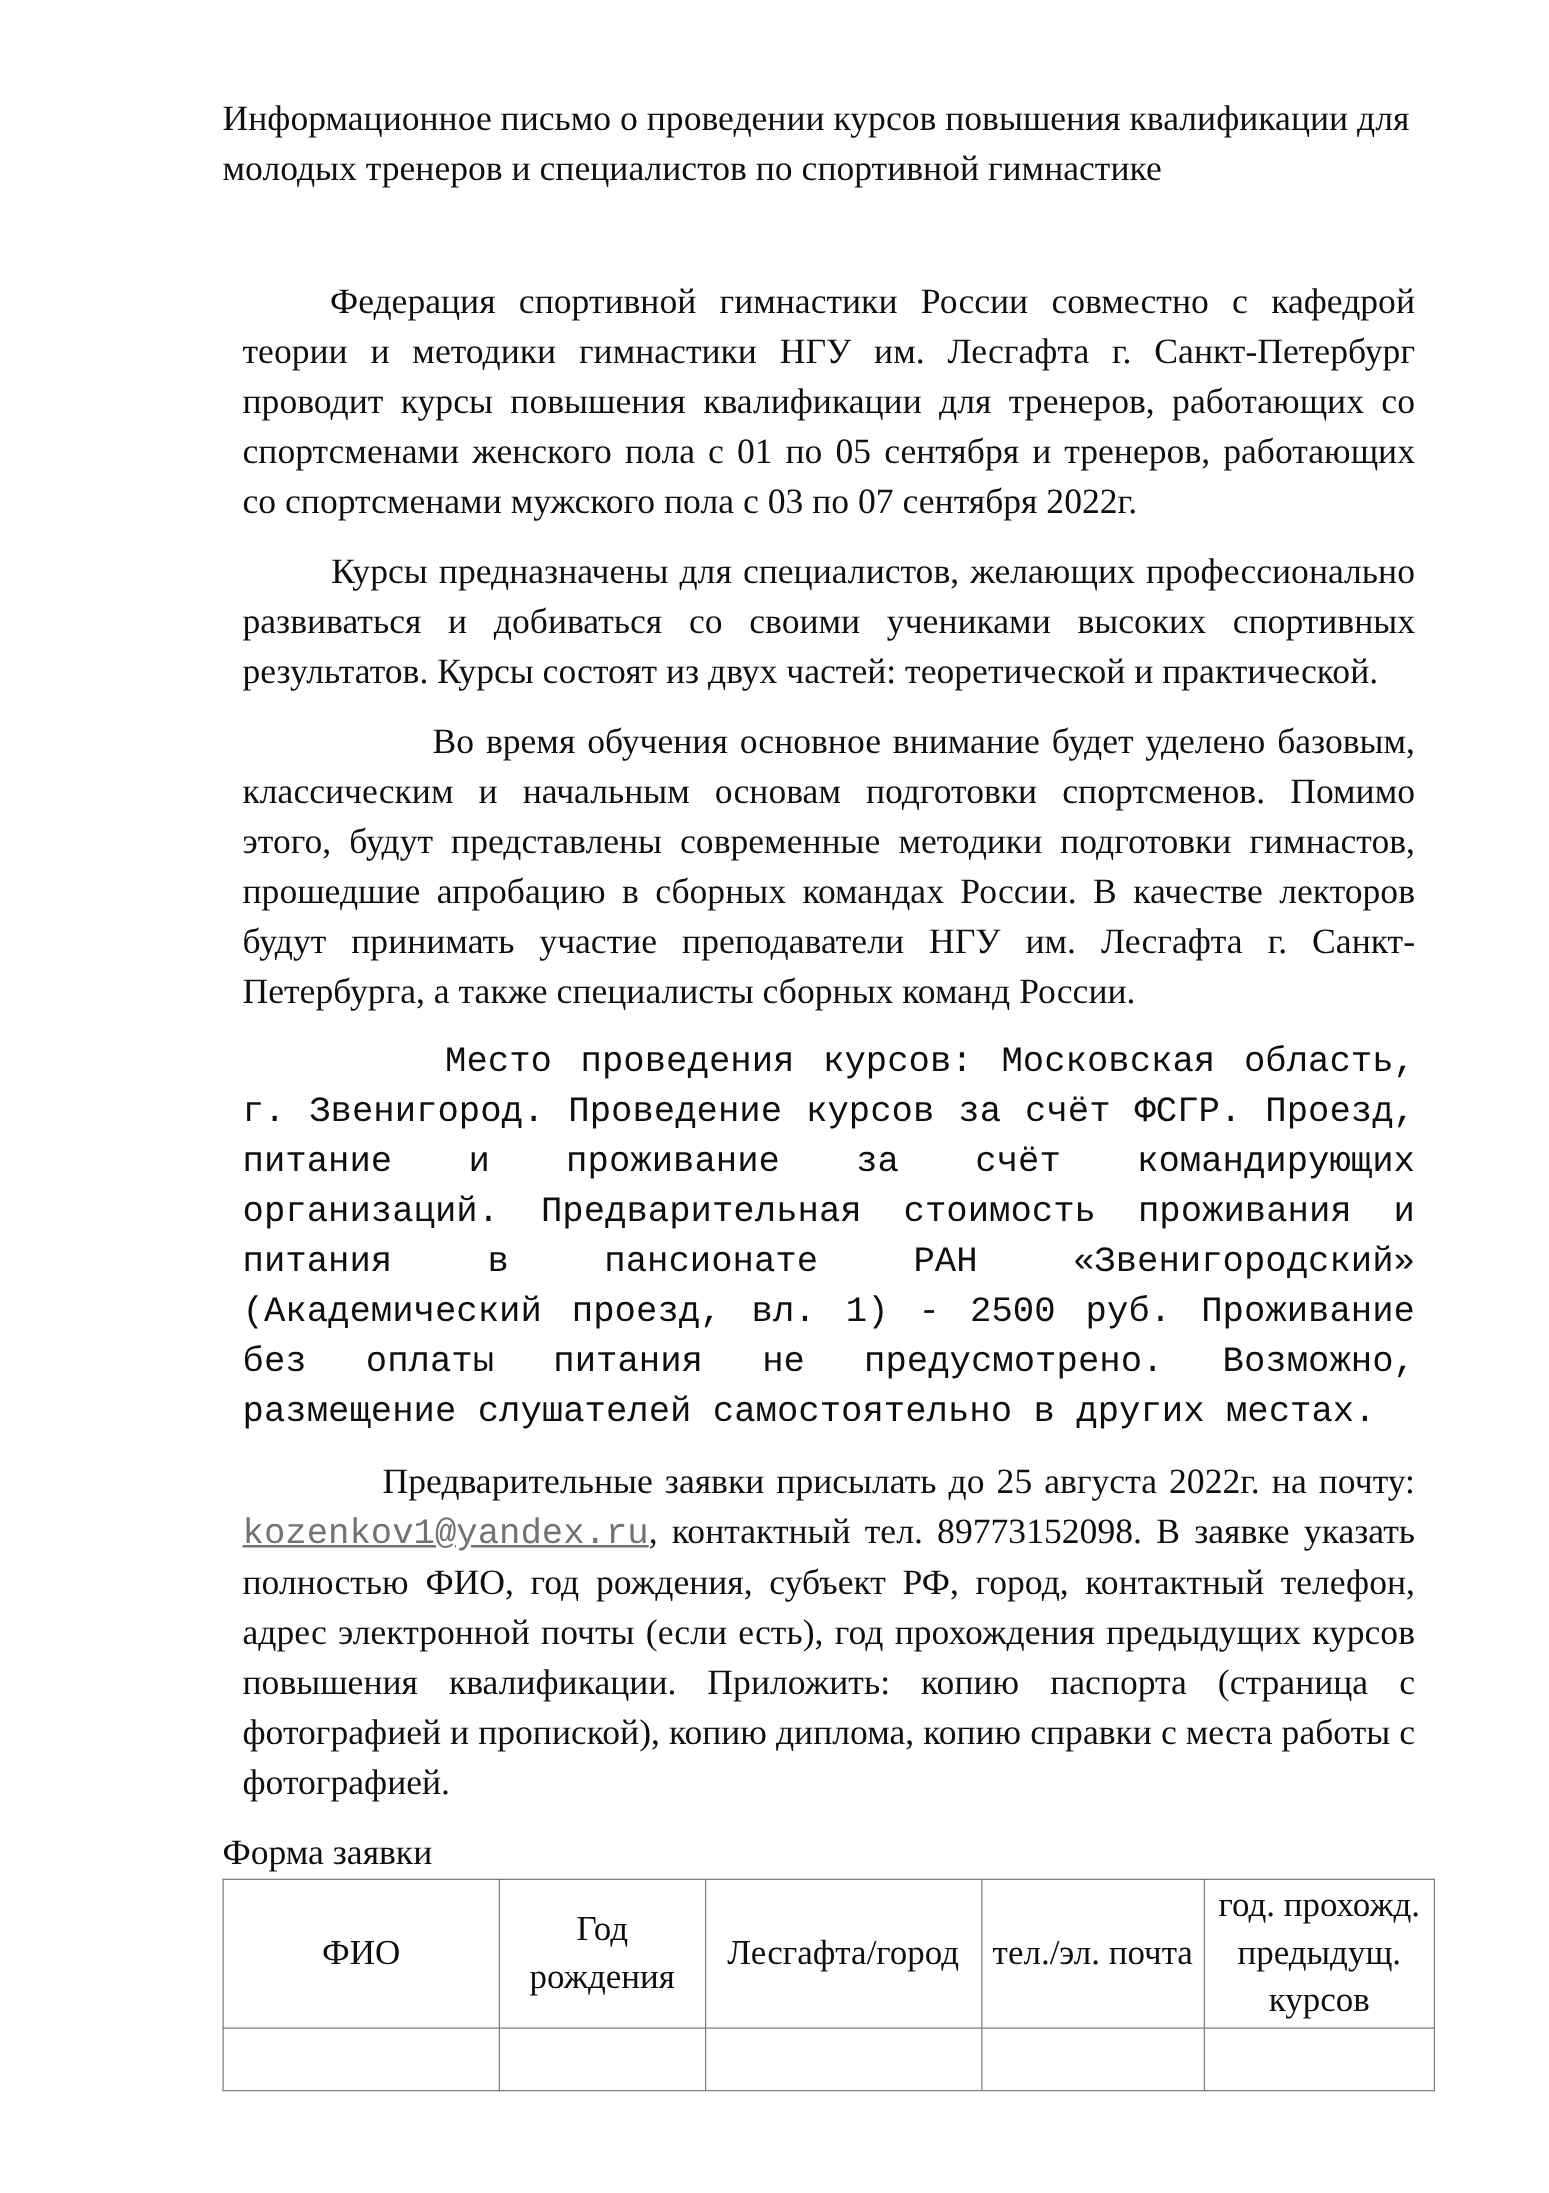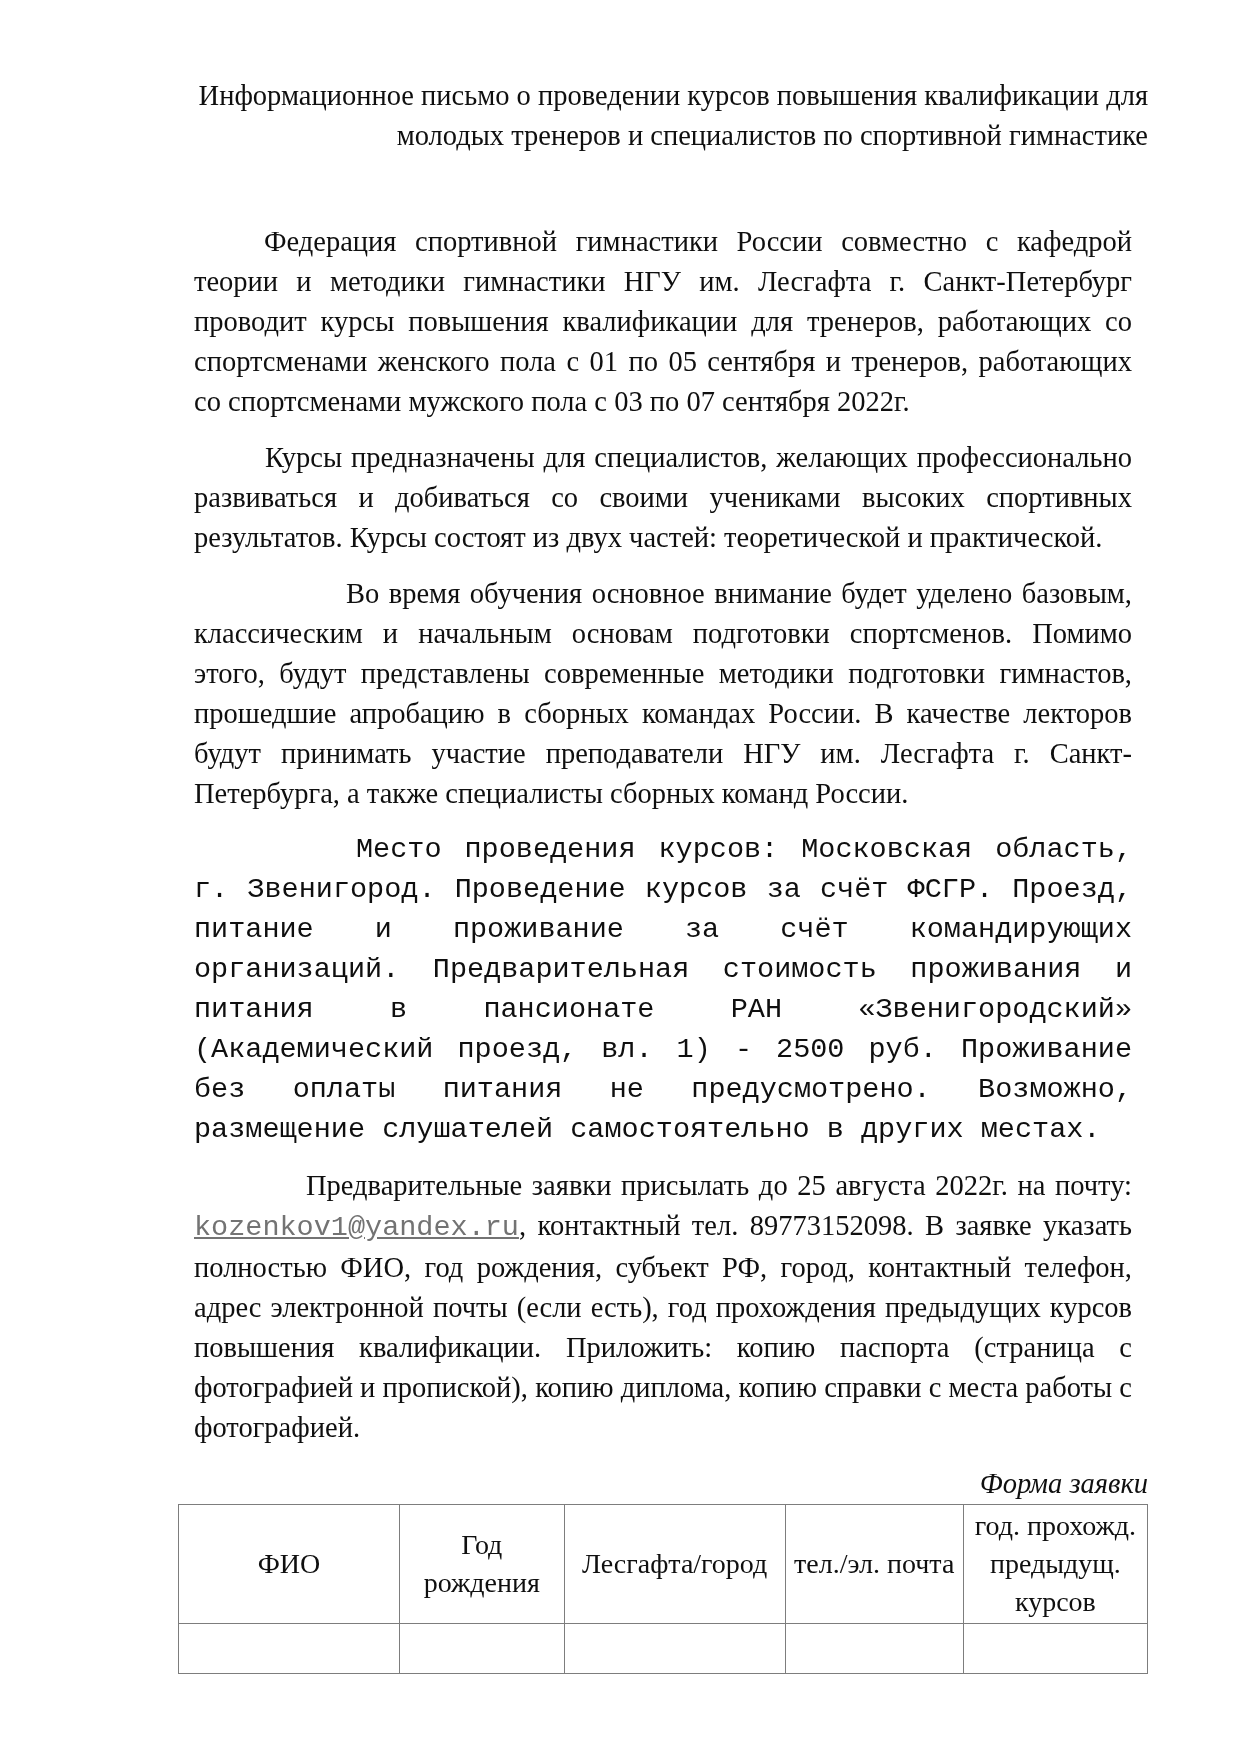--- a/index.html
+++ b/index.html
@@ -9,38 +9,37 @@
     height: 1754px;
     box-sizing: border-box;
     padding: 76px 91px 0 178px;
     background: #ffffff;
     font-family: "Liberation Serif", "DejaVu Serif", serif;
     font-size: 28.5px;
     line-height: 40px;
     color: #0f0f0f;
   }
   .doc-title {
-    text-align: right;
+    text-align: left;
     margin: 0 0 66px 0;
   }
   p.body-par {
     margin: 16px;
     text-align: justify;
   }
   .ind-p1 { text-indent: 70px; }
   .ind-p2 { text-indent: 71px; }
   .ind-p3 { text-indent: 152px; }
   .ind-p4 { text-indent: 162px; font-family: Liberation Mono, monospace; }
   .ind-p5 { text-indent: 92px; }
   .ind-p6 { text-indent: 112px; }
   .ind-p7 { text-indent: 65px; }
   .form-label {
     margin: 0;
-    text-align: right;
-    font-style: italic;
+    text-align: left;
   }
   a.email-link {
     color: #737373;
     text-decoration: underline;
     font-family: Liberation Mono, monospace;
   }
   table.application-table {
     width: 100%;
     border-collapse: collapse;
     table-layout: fixed;

